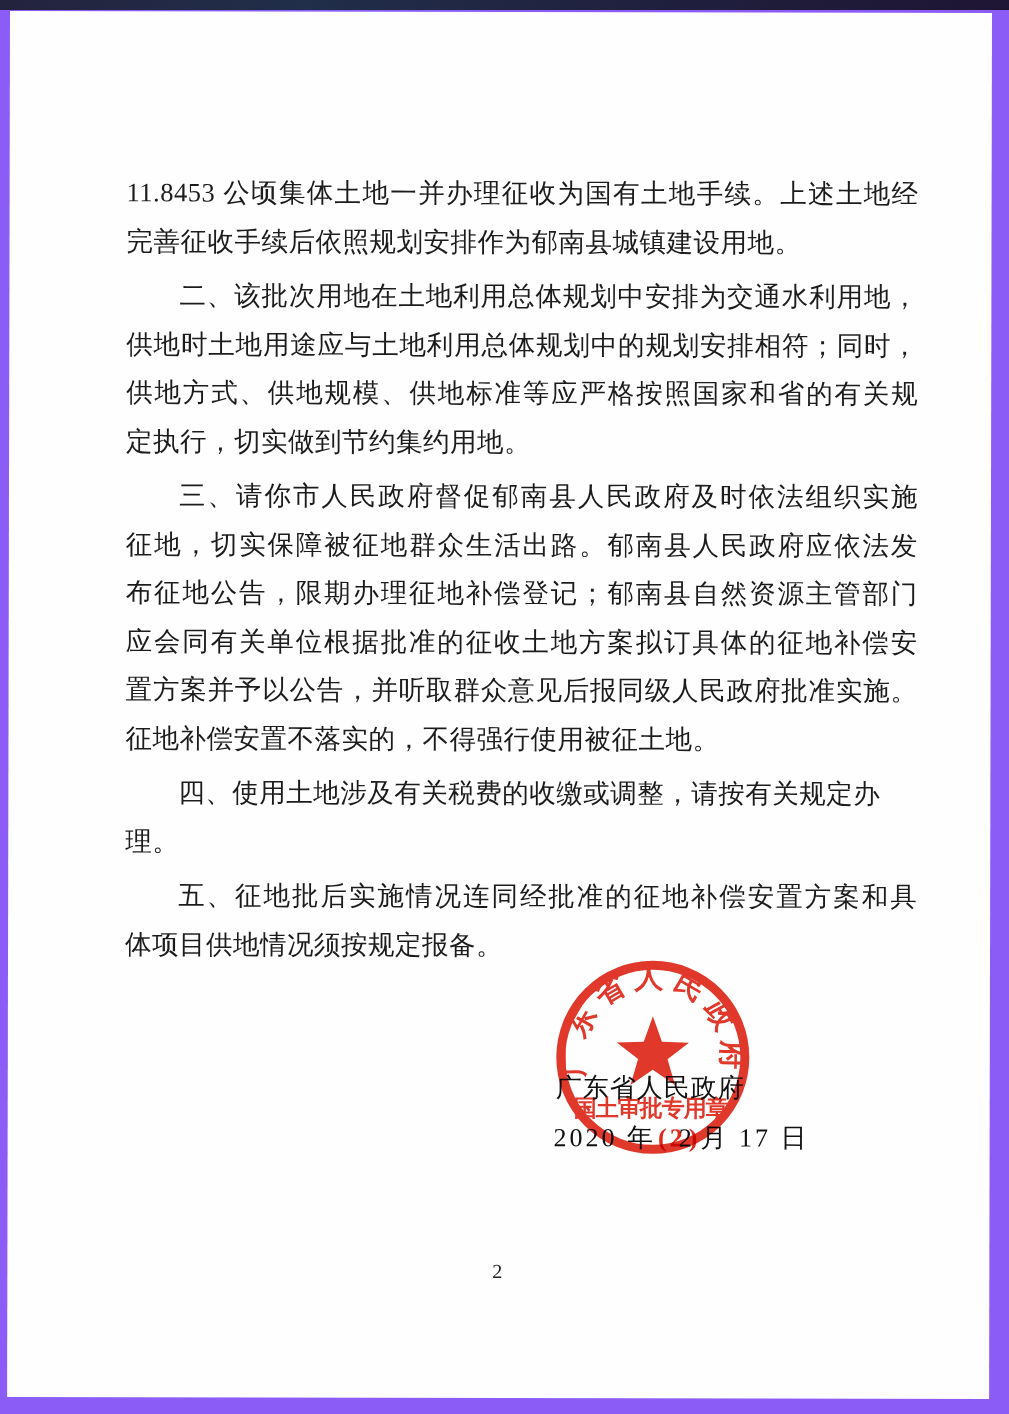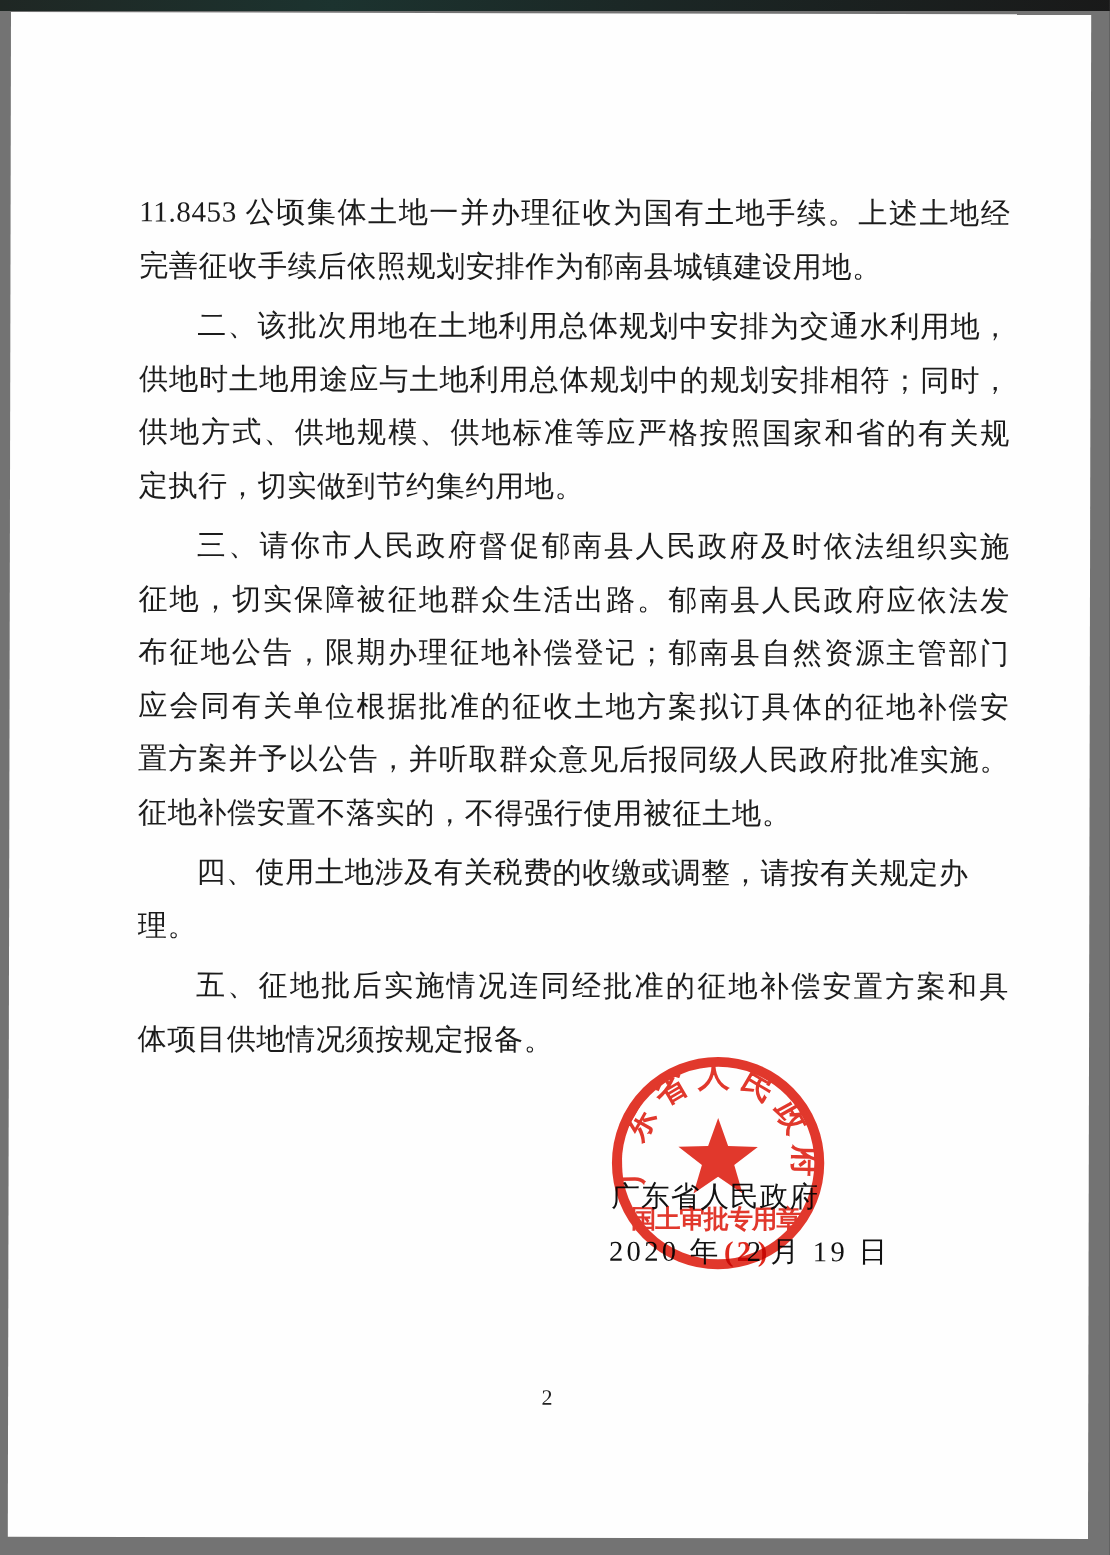--- a/index.html
+++ b/index.html
@@ -8,21 +8,21 @@
   }
   html,body{margin:0;padding:0;}
   body{
     width:1009px;height:1414px;
     background:#050505;
     position:relative;
     overflow:hidden;
     font-family:"Liberation Serif","DejaVu Serif",serif;
   }
   .scan-canvas{
-    position:absolute;inset:0;background:#737373;
+    position:absolute;inset:0;background:#8b5cf6;
   }
   
   .scan-canvas::before{
     content:"";position:absolute;left:0;top:0;right:0;height:10px;
     background:linear-gradient(90deg,#0a1410,#06231e 30%,#051311 60%,#030303);
     opacity:.8;
   }
   .page{
     position:absolute;
     left:10px;top:11px;
@@ -107,21 +107,21 @@
         <div class="body-line justify">置方案并予以公告，并听取群众意见后报同级人民政府批准实施。</div>
         <div class="body-line">征地补偿安置不落实的，不得强行使用被征土地。</div>
         <div class="body-line indent gap">四、使用土地涉及有关税费的收缴或调整，请按有关规定办理。</div>
         <div class="body-line justify indent gap">五、征地批后实施情况连同经批准的征地补偿安置方案和具</div>
         <div class="body-line">体项目供地情况须按规定报备。</div>
       </div>
 
     <div class="issuer-name">广东省人民政府</div>
 
     <div class="date-line">
-      <span>2020 年</span><span class="red stamp-open">(</span><span class="red">2</span><span class="month-black">2</span><span class="red">)</span><span>月 19 日</span>
+      <span>2020 年</span><span class="red stamp-open">(</span><span class="red">2</span><span class="month-black">2</span><span class="red">)</span><span>月 17 日</span>
     </div>
 
     <div class="seal">
       <svg viewBox="0 0 210 210" xmlns="http://www.w3.org/2000/svg">
         <circle cx="105" cy="105" r="92" fill="none" stroke="currentColor" stroke-width="9"></circle>
         <path id="sealArcPath" d="M 39.2 128.9 A 70 70 0 1 1 170.8 128.9" fill="none"></path>
         <text font-size="29" font-weight="bold" fill="currentColor" letter-spacing="8" font-family="Liberation Serif, DejaVu Serif, serif">
           <textPath href="#sealArcPath" startOffset="50%" text-anchor="middle">广东省人民政府</textPath>
         </text>
         <polygon fill="currentColor" points="105,64 114.1,89.5 141.1,90.3 119.7,106.8 127.3,132.7 105,117.5 82.7,132.7 90.3,106.8 68.9,90.3 95.9,89.5"></polygon>

